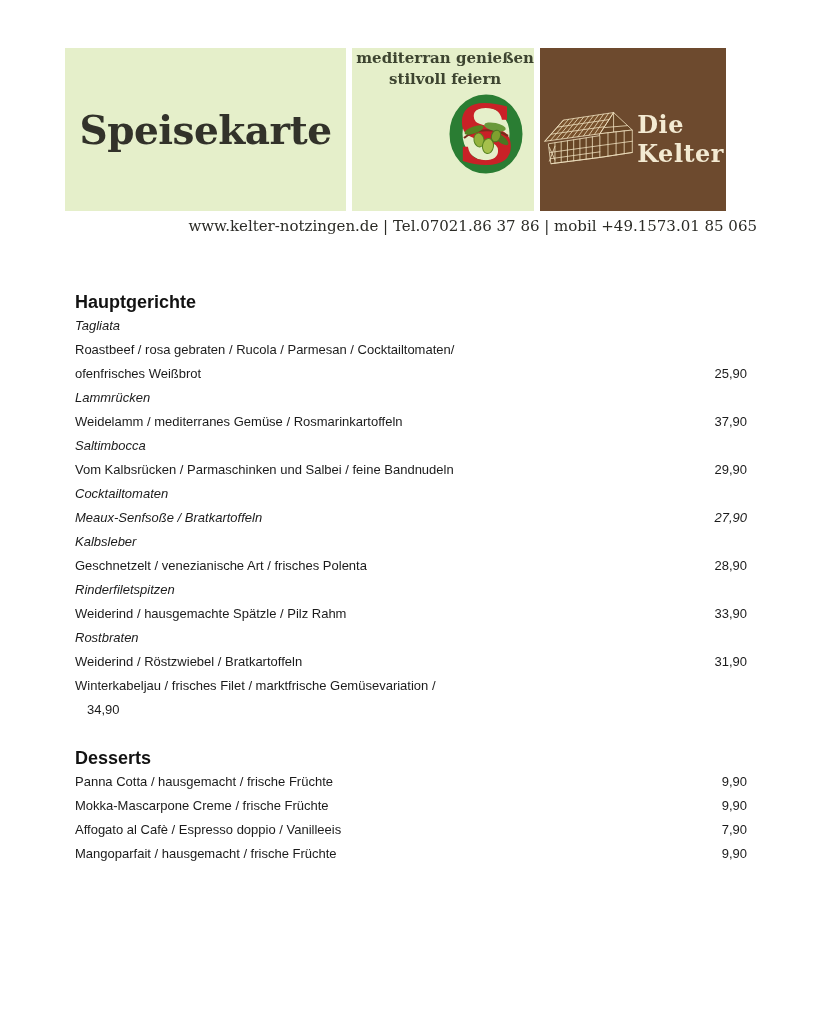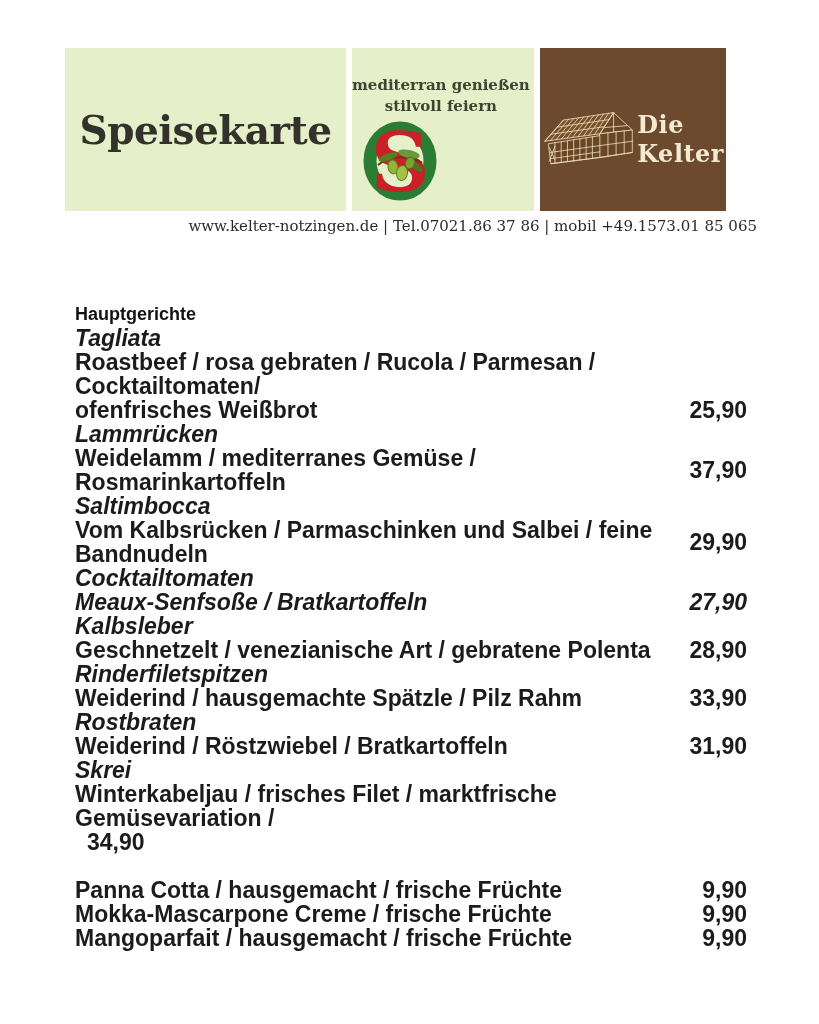--- a/index.html
+++ b/index.html
@@ -17,37 +17,37 @@
   body{width:819px;height:1024px;font-family:"Liberation Sans",sans-serif;}
   .page{position:relative;width:819px;height:1024px;background:#fff;overflow:hidden;}
 
   
   .header{position:absolute;left:65px;top:48px;width:692px;height:163px;display:flex;gap:6px;}
   .panel{height:163px;}
   .panel-title{width:281px;background:var(--panel-green);display:flex;align-items:center;justify-content:center;}
   .page-title{margin:0;font-family:"DejaVu Serif",serif;font-weight:700;font-size:39px;
               letter-spacing:-0.5px;color:var(--title-ink);}
   .panel-tagline{width:182px;background:var(--panel-green);display:flex;flex-direction:column;
-                 align-items:flex-start;padding-top:27px;}
+                 align-items:flex-end;}
   .tagline{font-family:"DejaVu Serif",serif;font-size:15px;line-height:1.4;color:var(--tagline-ink);
            text-align:center;font-weight:600;}
   .logo-svg{margin-top:4px;}
   .panel-brand{width:186px;background:var(--panel-brown);display:flex;flex-direction:row;
                align-items:center;padding-top:11px;}
   .brand-name{margin-top:7px;font-family:"DejaVu Serif",serif;font-size:24px;font-weight:600;
               color:var(--brand-cream);letter-spacing:0.5px;}
 
   .contact{position:absolute;top:217px;right:62px;font-family:"DejaVu Serif",serif;font-size:15px;
            color:#2b2b26;white-space:nowrap;}
 
   
-  .menu{position:absolute;left:75px;top:302px;width:672px;color:var(--menu-ink);}
+  .menu{position:absolute;left:75px;top:290px;width:672px;color:var(--menu-ink);}
   .menu section + section{margin-top:24px;}
   .heading{margin:0;font-size:18px;font-weight:700;line-height:24px;color:#121212;}
-  .row{display:flex;justify-content:space-between;align-items:center;font-size:23px;line-height:24px;font-weight:bold;}
+  .row{display:flex;justify-content:space-between;align-items:flex-start;font-size:13px;line-height:24px;}
   .row .txt{white-space:pre-wrap;}
   .row .price{margin-left:12px;white-space:nowrap;}
   .row.name{font-style:italic;}
   .row.desc-italic{font-style:italic;}
 </style>
 </head>
 <body>
 
 <div class="page">
 
@@ -143,60 +143,61 @@
         </div>
         <div class="row desc-italic">
           <span class="txt">Meaux-Senfsoße / Bratkartoffeln</span>
           <span class="price">27,90</span>
         </div>
         <div class="row name">
           <span class="txt">Kalbsleber</span>
           <span class="price"></span>
         </div>
         <div class="row desc">
-          <span class="txt">Geschnetzelt / venezianische Art / gebratene Polenta</span>
+          <span class="txt">Geschnetzelt / venezianische Art / frisches Polenta</span>
           <span class="price">28,90</span>
         </div>
         <div class="row name">
           <span class="txt">Rinderfiletspitzen</span>
           <span class="price"></span>
         </div>
         <div class="row desc">
           <span class="txt">Weiderind / hausgemachte Spätzle / Pilz Rahm</span>
           <span class="price">33,90</span>
         </div>
         <div class="row name">
           <span class="txt">Rostbraten</span>
           <span class="price"></span>
         </div>
         <div class="row desc">
           <span class="txt">Weiderind / Röstzwiebel / Bratkartoffeln</span>
           <span class="price">31,90</span>
         </div>
-        <div class="row name">
-          <span class="txt">Skrei</span>
-          <span class="price"></span>
-        </div>
         <div class="row desc">
           <span class="txt">Winterkabeljau / frisches Filet / marktfrische Gemüsevariation /</span>
           <span class="price"></span>
         </div>
         <div class="row desc">
           <span class="price">34,90</span>
         </div>
       </section>
       <section>
+        <h2 class="heading">Desserts</h2>
         <div class="row desc">
           <span class="txt">Panna Cotta / hausgemacht / frische Früchte</span>
           <span class="price">9,90</span>
         </div>
         <div class="row desc">
           <span class="txt">Mokka-Mascarpone Creme / frische Früchte</span>
           <span class="price">9,90</span>
         </div>
         <div class="row desc">
+          <span class="txt">Affogato al Cafè / Espresso doppio / Vanilleeis</span>
+          <span class="price">7,90</span>
+        </div>
+        <div class="row desc">
           <span class="txt">Mangoparfait / hausgemacht / frische Früchte</span>
           <span class="price">9,90</span>
         </div>
       </section>
     </main>
 
 </div>
 
 </body></html>

